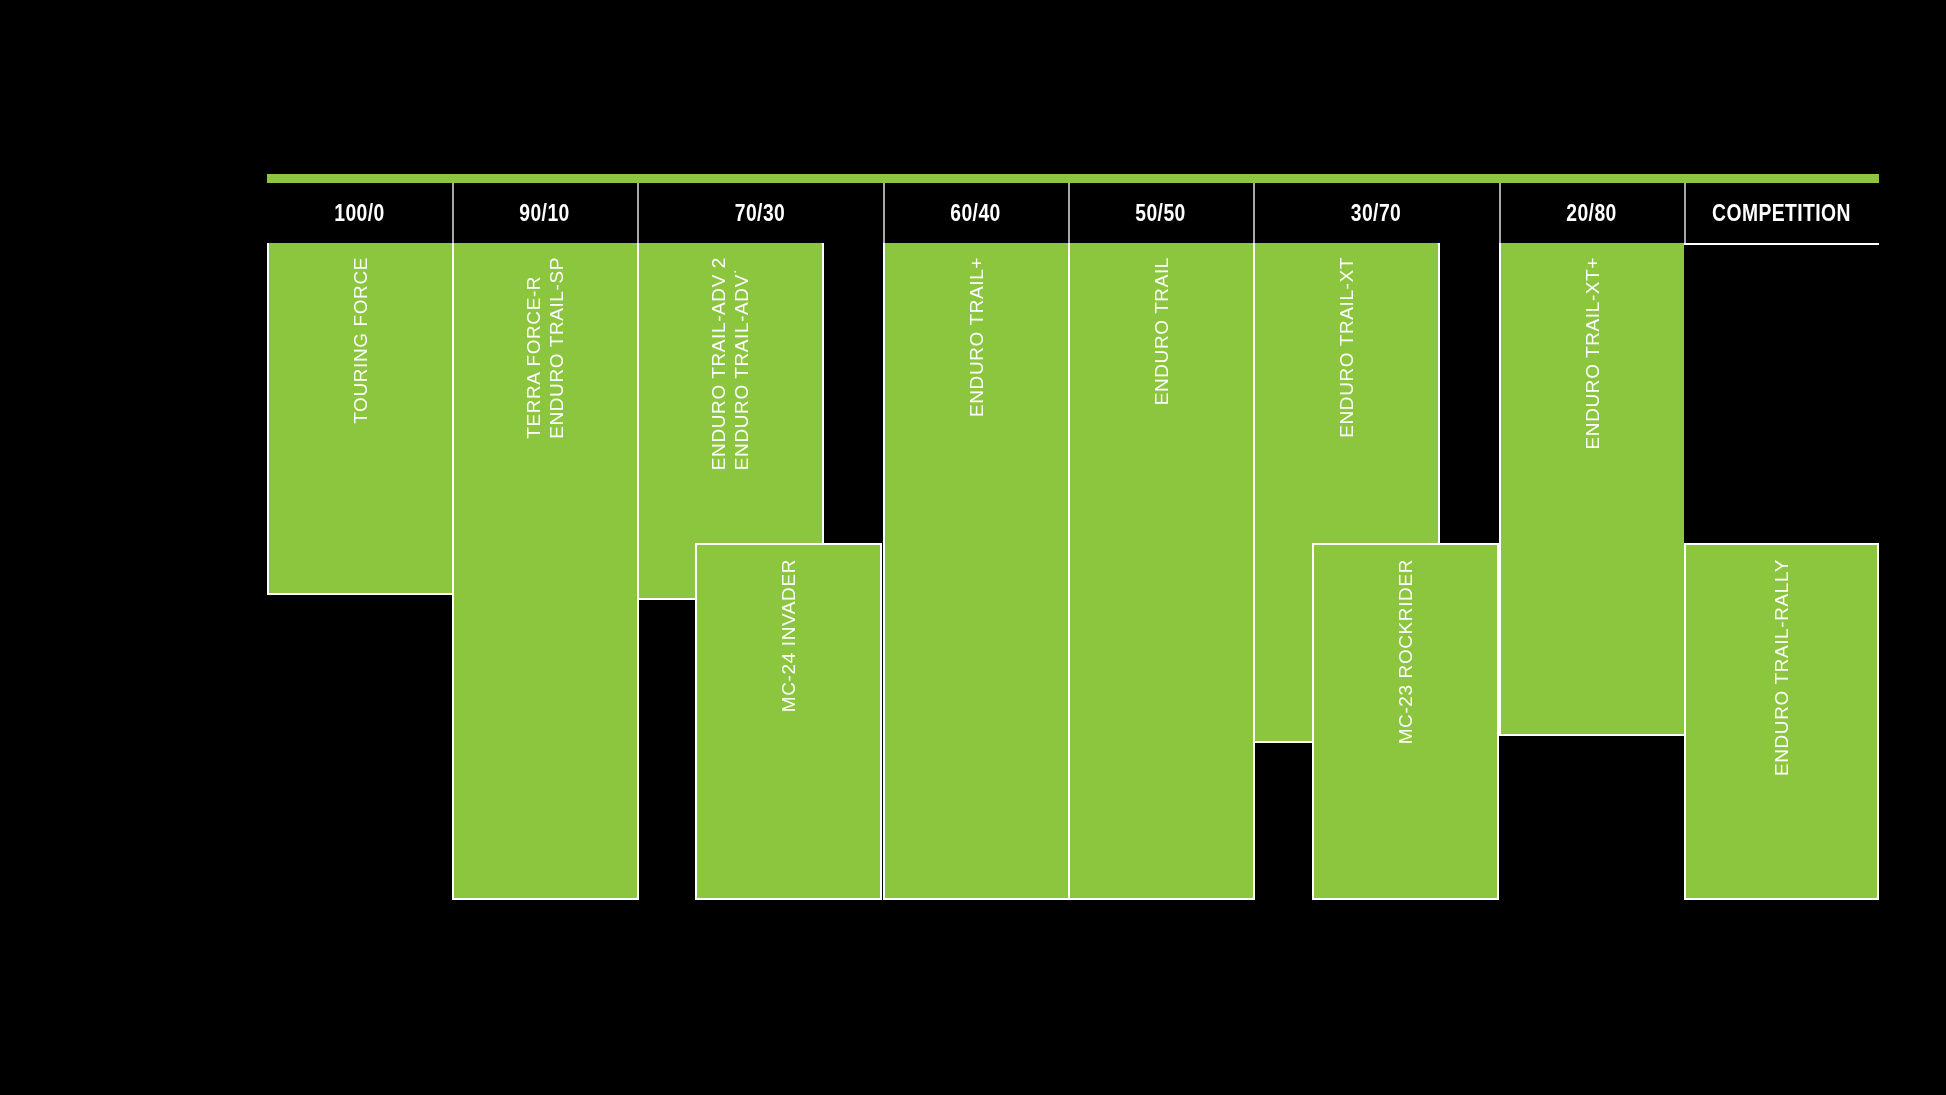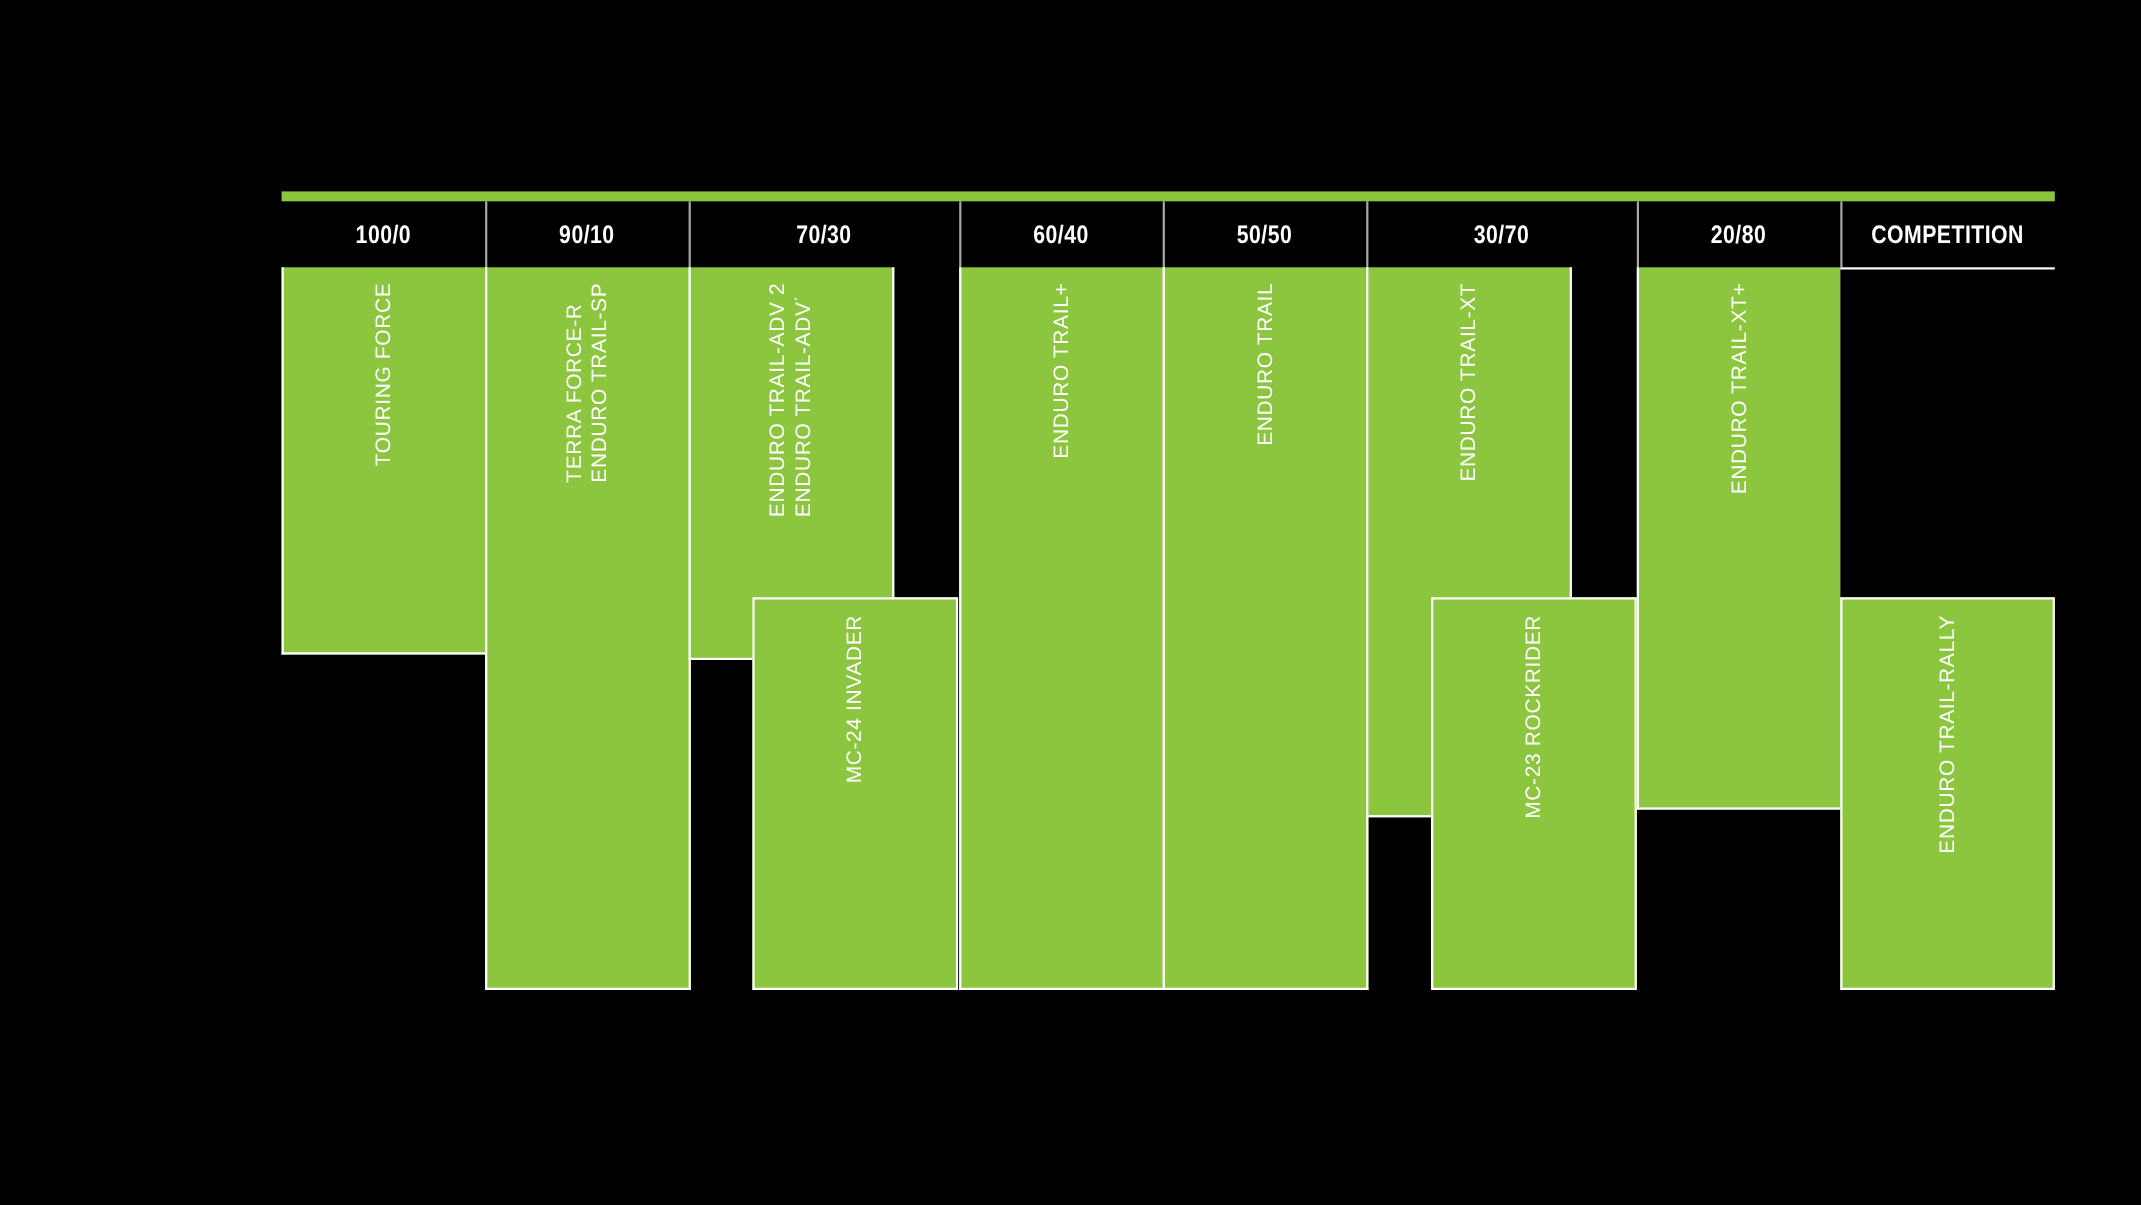--- a/index.html
+++ b/index.html
@@ -19,21 +19,21 @@
   #stage {
     position: relative;
     width: 1946px;
     height: 1095px;
     background: #000000;
   }
 
   
   #chart {
     position: absolute;
-    left: 256px;
+    left: 267px;
     top: 174px;
     width: 1612px;
     height: 548px;
   }
 
   
   .top-rule {
     position: absolute;
     left: 0;
     top: 0;

